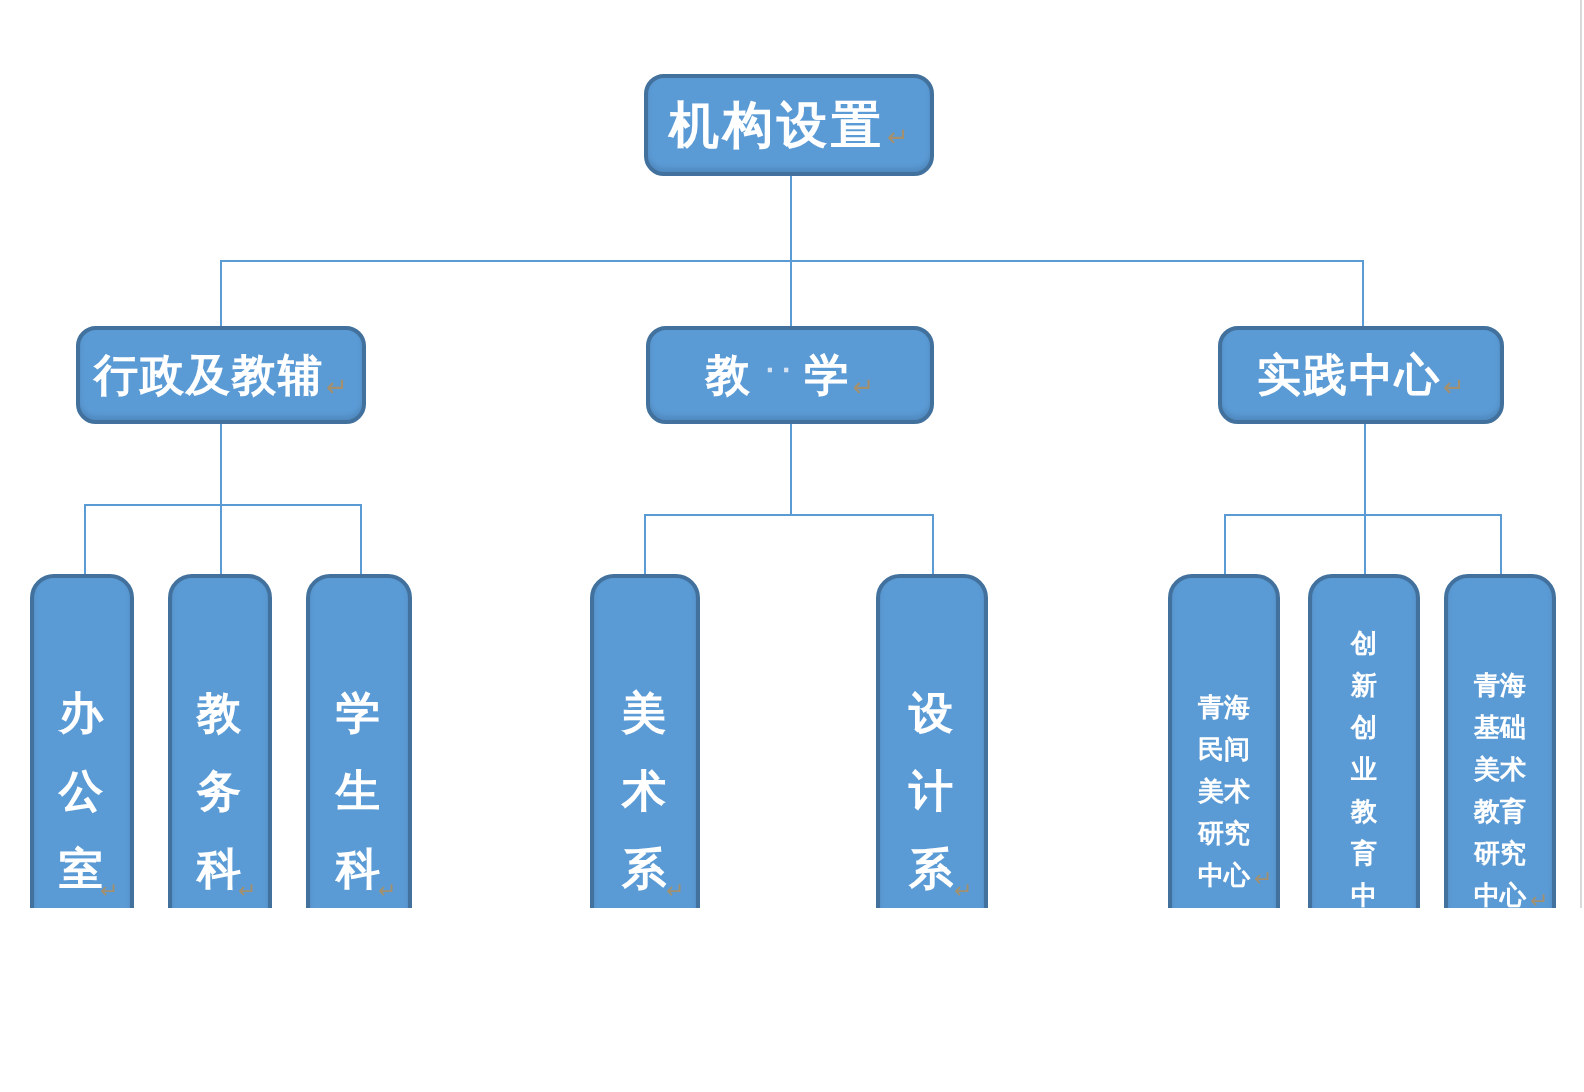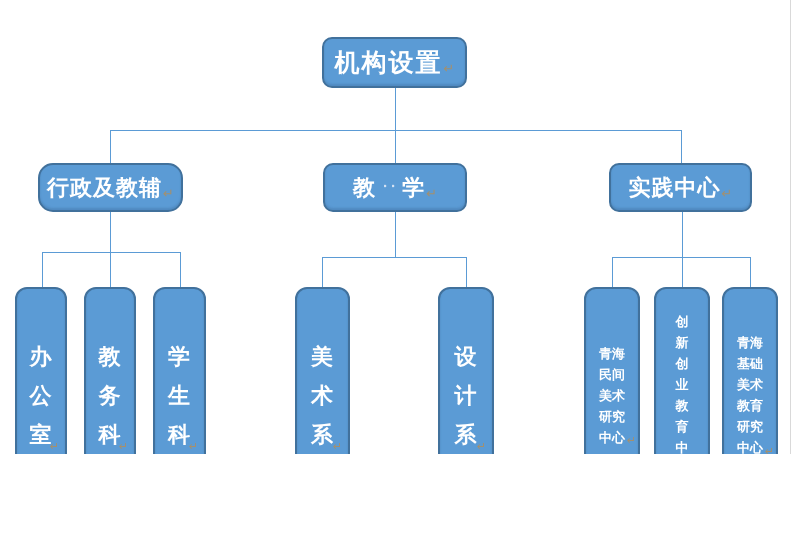--- a/index.html
+++ b/index.html
@@ -51,21 +51,21 @@
   <div class="line" style="left:682px;top:212px;width:1px;height:75px;"></div>
   <div class="line" style="left:612px;top:257px;width:139px;height:1px;"></div>
   <div class="line" style="left:612px;top:257px;width:1px;height:30px;"></div>
   <div class="line" style="left:750px;top:257px;width:1px;height:30px;"></div>
 
   <div class="node root" style="left:322px;top:37px;width:145px;height:51px;">
     <span class="label">机构设置</span>
     <span class="mark hmark">↵</span>
   </div>
 
-  <div class="node branch" style="left:38px;top:163px;width:145px;height:49px;border-radius:15px;">
+  <div class="node branch" style="left:38px;top:163px;width:145px;height:49px;">
     <span class="label">行政及教辅</span>
     <span class="mark hmark">↵</span>
   </div>
 
   <div class="node branch" style="left:323px;top:163px;width:144px;height:49px;">
     <span class="label">教</span>
     <span class="space-dots">∙∙</span>
     <span class="label">学</span>
     <span class="mark hmark">↵</span>
   </div>

